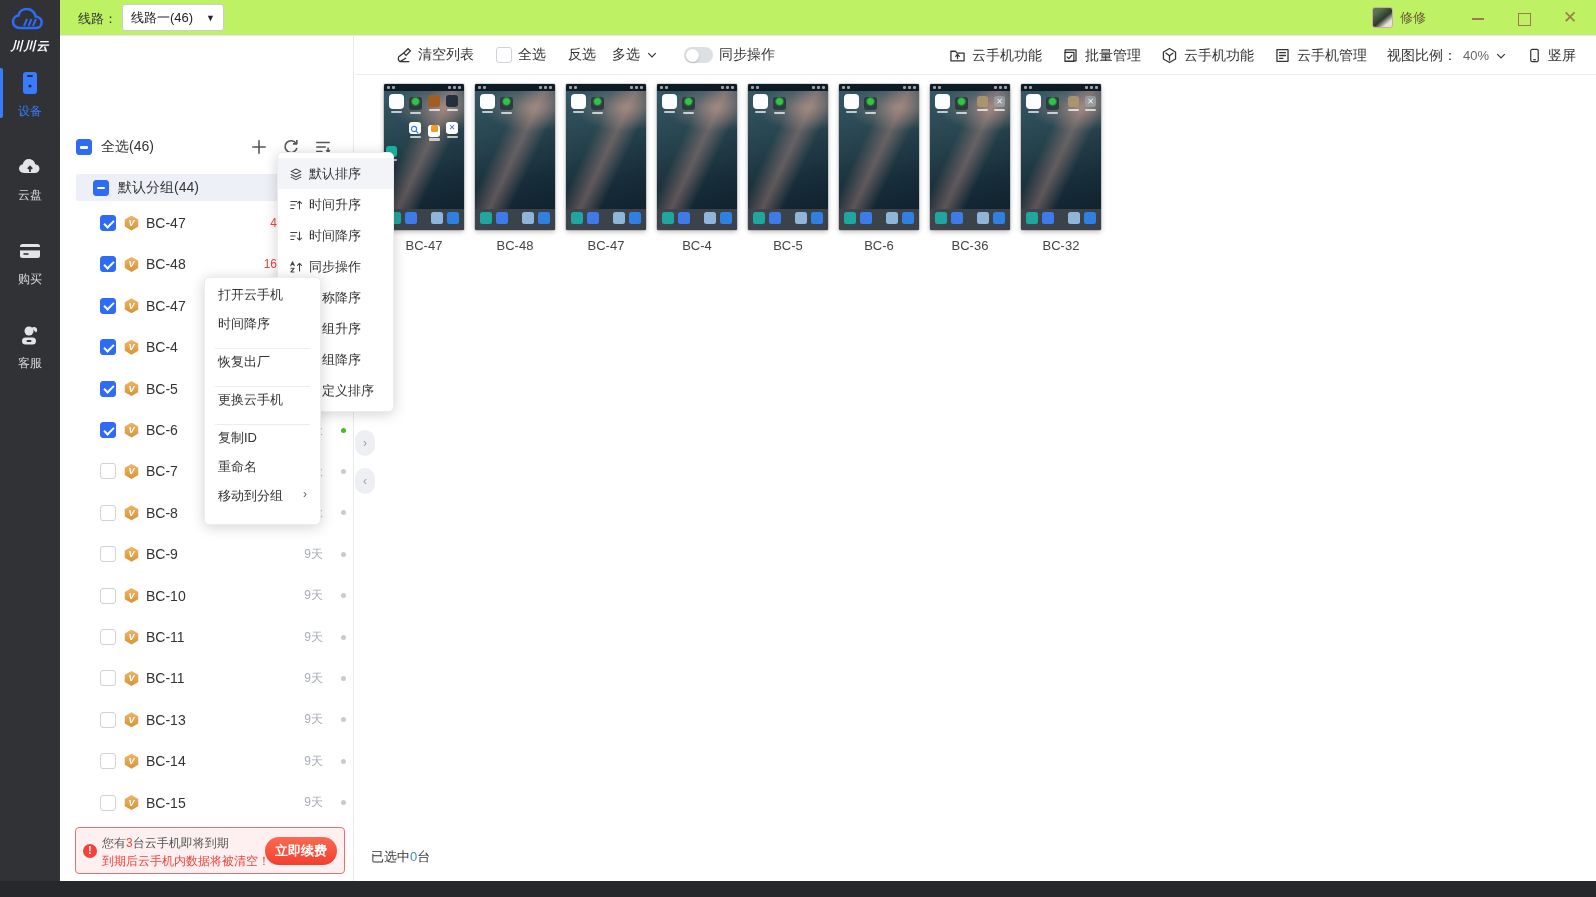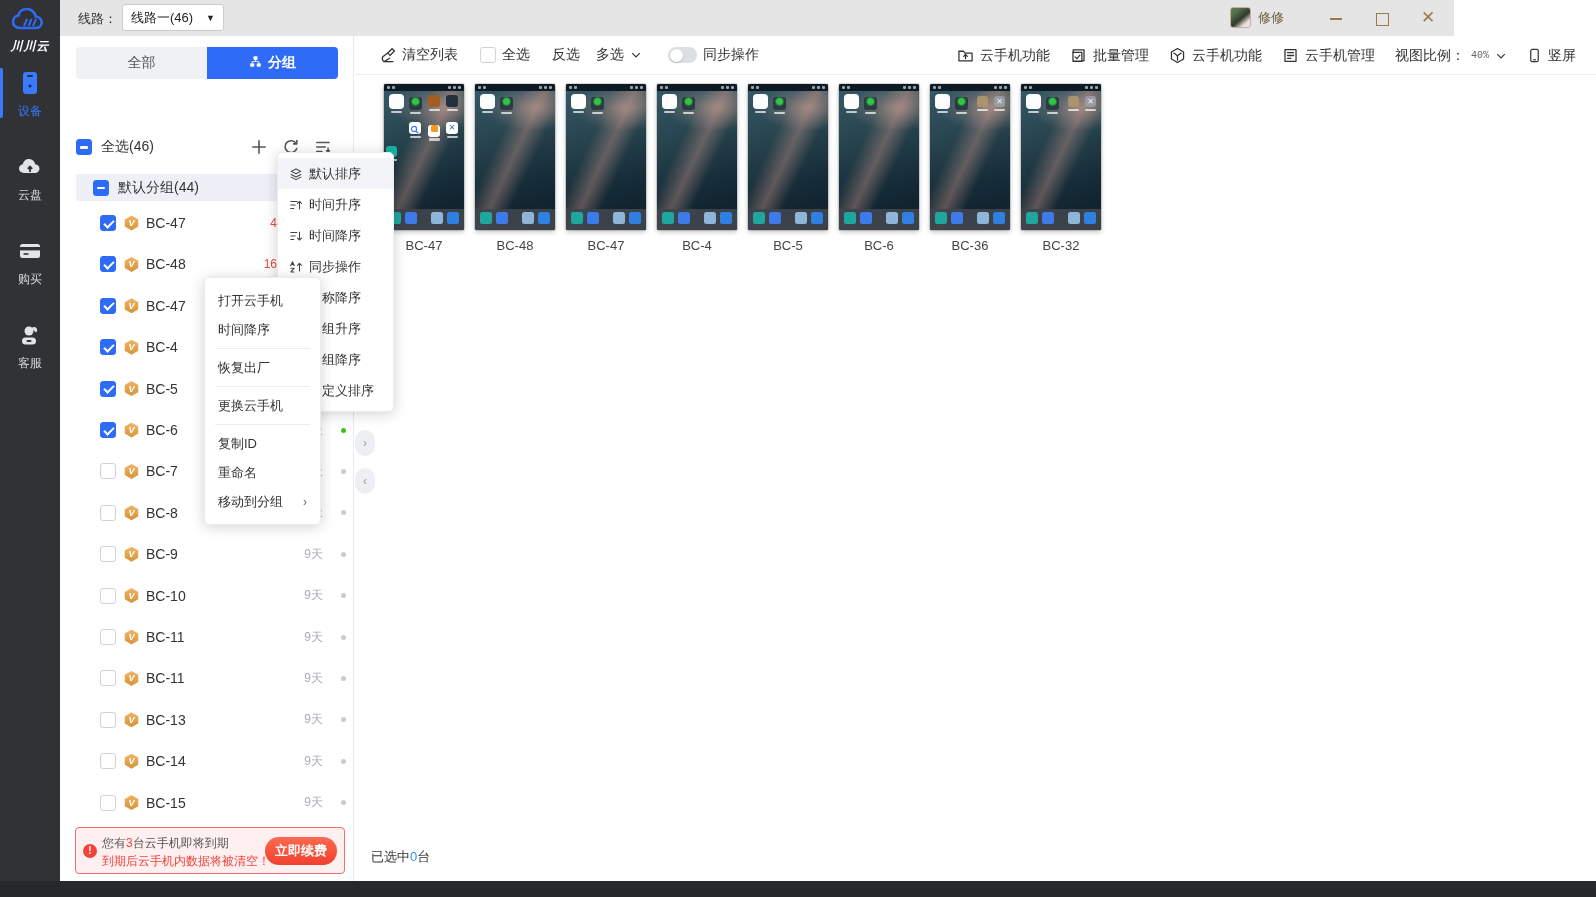--- a/index.html
+++ b/index.html
@@ -11,21 +11,21 @@
   .sidenav { position:absolute; left:0; top:0; width:60px; height:897px; background:#303236; z-index:5; }
   .logo { position:absolute; left:0; top:6px; width:60px; text-align:center; }
   .logo svg { display:block; margin:0 auto; }
   .logo-text { color:#fff; font-size:12px; font-weight:bold; letter-spacing:1px; font-style:italic; }
   .navitem { position:absolute; left:0; width:60px; height:58px; text-align:center; cursor:pointer; }
   .navitem .nlabel { display:block; margin-top:3px; font-size:12px; color:#d6d8db; }
   .navitem.active .nlabel { color:#3a7bfd; }
   .navitem.active::before { content:''; position:absolute; left:0; top:4px; width:3px; height:50px; background:#3a7bfd; border-radius:0 2px 2px 0; }
 
   
-  .topbar { position:absolute; left:60px; top:0; width:1394px; height:36px; background:#e5e5e5; border-bottom:1px solid #e7e8ea; z-index:4; }
+  .topbar { position:absolute; left:60px; top:0; width:1536px; height:36px; background:#bef264; border-bottom:1px solid #e7e8ea; z-index:4; }
   .line-label { position:absolute; left:18px; top:10px; font-size:13px; color:#333; }
   .line-select { position:absolute; left:62px; top:4px; width:102px; height:27px; background:#fff; border:1px solid #c9ccd1; border-radius:3px; font-size:13px; color:#222; display:flex; align-items:center; padding:0 8px; cursor:pointer; }
   .line-select .caret { margin-left:auto; font-size:9px; color:#222; }
   .userbox { position:absolute; right:170px; top:7px; display:flex; align-items:center; gap:7px; }
   .avatar { width:21px; height:21px; border-radius:3px; background:linear-gradient(140deg,#5b7450 20%,#2e3a2c 55%,#e8e4da 80%); border:1px solid #caa; }
   .username { font-size:13px; color:#6b5a39; }
   .winbtns { position:absolute; right:18px; top:0; height:36px; display:flex; align-items:center; gap:30px; }
   .winbtn { width:16px; height:16px; position:relative; cursor:pointer; color:#9c7b4a; font-size:14px; line-height:16px; text-align:center; }
   .winbtn.min::after { content:''; position:absolute; left:2px; top:8px; width:12px; height:2px; background:#9c7b4a; }
   .winbtn.max::after { content:''; position:absolute; left:2px; top:3px; width:11px; height:11px; border:1.6px solid #9c7b4a; }
@@ -64,27 +64,27 @@
 
   .warnbox { position:absolute; left:15px; top:791px; width:270px; height:47px; border:1px solid #f56c6c; background:#fef0f0; border-radius:4px; }
   .warnicon { position:absolute; left:7px; top:16px; width:14px; height:14px; border-radius:50%; background:#f0443b; color:#fff; font-size:10px; font-weight:bold; text-align:center; line-height:14px; }
   .warnl1 { position:absolute; left:26px; top:7px; font-size:12px; color:#555; }
   .warnl1 b { color:#f0443b; font-weight:normal; }
   .warnl2 { position:absolute; left:26px; top:25px; font-size:12px; color:#f0443b; }
   .renewbtn { position:absolute; right:7px; top:9px; width:72px; height:28px; border:none; border-radius:14px; background:linear-gradient(180deg,#fa6a50,#f2402f); color:#fff; font-size:13px; font-weight:bold; cursor:pointer; font-family:inherit; }
 
   
   .main { position:absolute; left:355px; top:36px; width:1241px; height:845px; background:#fff; }
-  .toolbar { position:absolute; left:0; top:0; width:100%; height:39px; border-bottom:1px solid #ededee; display:flex; align-items:center; padding-left:24px; }
+  .toolbar { position:absolute; left:0; top:0; width:100%; height:39px; border-bottom:1px solid #ededee; display:flex; align-items:center; padding-left:40px; }
   .tbitem { display:flex; align-items:center; gap:6px; font-size:14px; color:#333; cursor:pointer; }
   .tbgap { width:22px; }
   .toggle { width:29px; height:16px; border-radius:8px; background:#dcdfe3; position:relative; cursor:pointer; }
   .toggle::after { content:''; position:absolute; left:1.5px; top:1.5px; width:13px; height:13px; border-radius:50%; background:#fff; box-shadow:0 1px 2px rgba(0,0,0,.2); }
   .tbright { position:absolute; right:20px; top:0; height:39px; display:flex; align-items:center; gap:20px; }
-  .zoomval { color:#666; font-size:10px;font-family:Liberation Mono, monospace; }
+  .zoomval { color:#666; font-size:13px; }
 
   .phonegrid { position:absolute; left:29px; top:48px; display:flex; gap:11px; }
   .phone { width:80px; cursor:pointer; }
   .pscreen { position:relative; width:80px; height:146px; border-radius:2px; overflow:hidden; box-shadow:0 0 0 1px rgba(0,0,0,.12), 0 2px 5px rgba(0,0,0,.25); background:#0c1d28; }
   .pstatus { position:absolute; left:0; top:0; width:100%; height:7px; background:#0e1a24; z-index:2; }
   .pstatus i { position:absolute; top:2px; width:3px; height:3px; background:rgba(255,255,255,.6); border-radius:1px; }
   .pwall { position:absolute; left:0; top:0; width:100%; height:100%;
     background:
       radial-gradient(ellipse 70px 34px at 72% 16%, rgba(232,178,158,.45), rgba(232,178,158,0) 70%),
       linear-gradient(115deg, rgba(195,145,135,0) 34%, rgba(195,145,135,.42) 49%, rgba(195,145,135,0) 63%),
@@ -102,21 +102,21 @@
 
   
   .handle { position:absolute; left:355px; width:20px; height:26px; background:#edeff2; border-radius:10px; z-index:6; display:flex; align-items:center; justify-content:center; color:#9aa0a8; font-size:12px; cursor:pointer; }
 
   
   .menu { position:absolute; background:#fff; border-radius:5px; box-shadow:0 2px 14px rgba(0,0,0,.18); border:1px solid #ececee; }
   .sortmenu { left:277px; top:152px; width:117px; padding:5px 0; z-index:30; }
   .sortitem { height:31px; display:flex; align-items:center; padding-left:11px; gap:6px; font-size:13px; color:#333; cursor:pointer; white-space:nowrap; }
   .sortitem.active { background:#f2f4f7; }
   .ctxmenu { left:204px; top:277px; width:117px; padding:8px 0; z-index:40; }
-  .ctxitem { height:29px; display:flex; align-items:center; padding:0 13px; font-size:13px; color:#333; cursor:pointer; white-space:nowrap; }
+  .ctxitem { height:29px; display:flex; padding:0 13px; font-size:13px; color:#333; cursor:pointer; white-space:nowrap; }
   .ctxitem .sub { margin-left:auto; color:#666; font-size:12px; }
   .ctxdiv { height:1px; background:#ededee; margin:4px 10px; }
 
   .bottomstrip { position:absolute; left:0; bottom:0; width:1596px; height:16px; background:#26282b; z-index:7; }
 </style>
 </head>
 <body>
 
 <div class="app">
 
@@ -163,34 +163,20 @@
       <span class="username">修修</span>
     </div>
     <div class="winbtns">
       <span class="winbtn min"></span>
       <span class="winbtn max"></span>
       <span class="winbtn close">✕</span>
     </div>
   </header>
 
   <section class="leftpanel">
-    <div class="tabs" id="paneltabs">
-        <div class="tab">
-          <span>全部</span>
-        </div>
-        <div class="tab active">
-          <span><svg width="13" height="13" viewBox="0 0 16 16">
-              <rect x="5.5" y="1.5" width="5" height="4.5" rx="1" fill="#fff"></rect>
-              <rect x="1.5" y="10" width="5" height="4.5" rx="1" fill="#fff"></rect>
-              <rect x="9.5" y="10" width="5" height="4.5" rx="1" fill="#fff"></rect>
-              <path d="M8 6v2M4 10V8h8v2" stroke="#fff" fill="none"></path>
-            </svg></span>
-          <span>分组</span>
-        </div>
-      </div>
 
 
     <div class="selallrow">
       <span class="cb indet"></span>
       <span class="slabel">全选(46)</span>
       <span class="treeicons">
         <span class="ticon">
           <svg width="18" height="18" viewBox="0 0 16 16">
               <path d="M8 2.5v11M2.5 8h11" stroke="#555" stroke-width="1.4" fill="none" stroke-linecap="round"></path>
             </svg>

